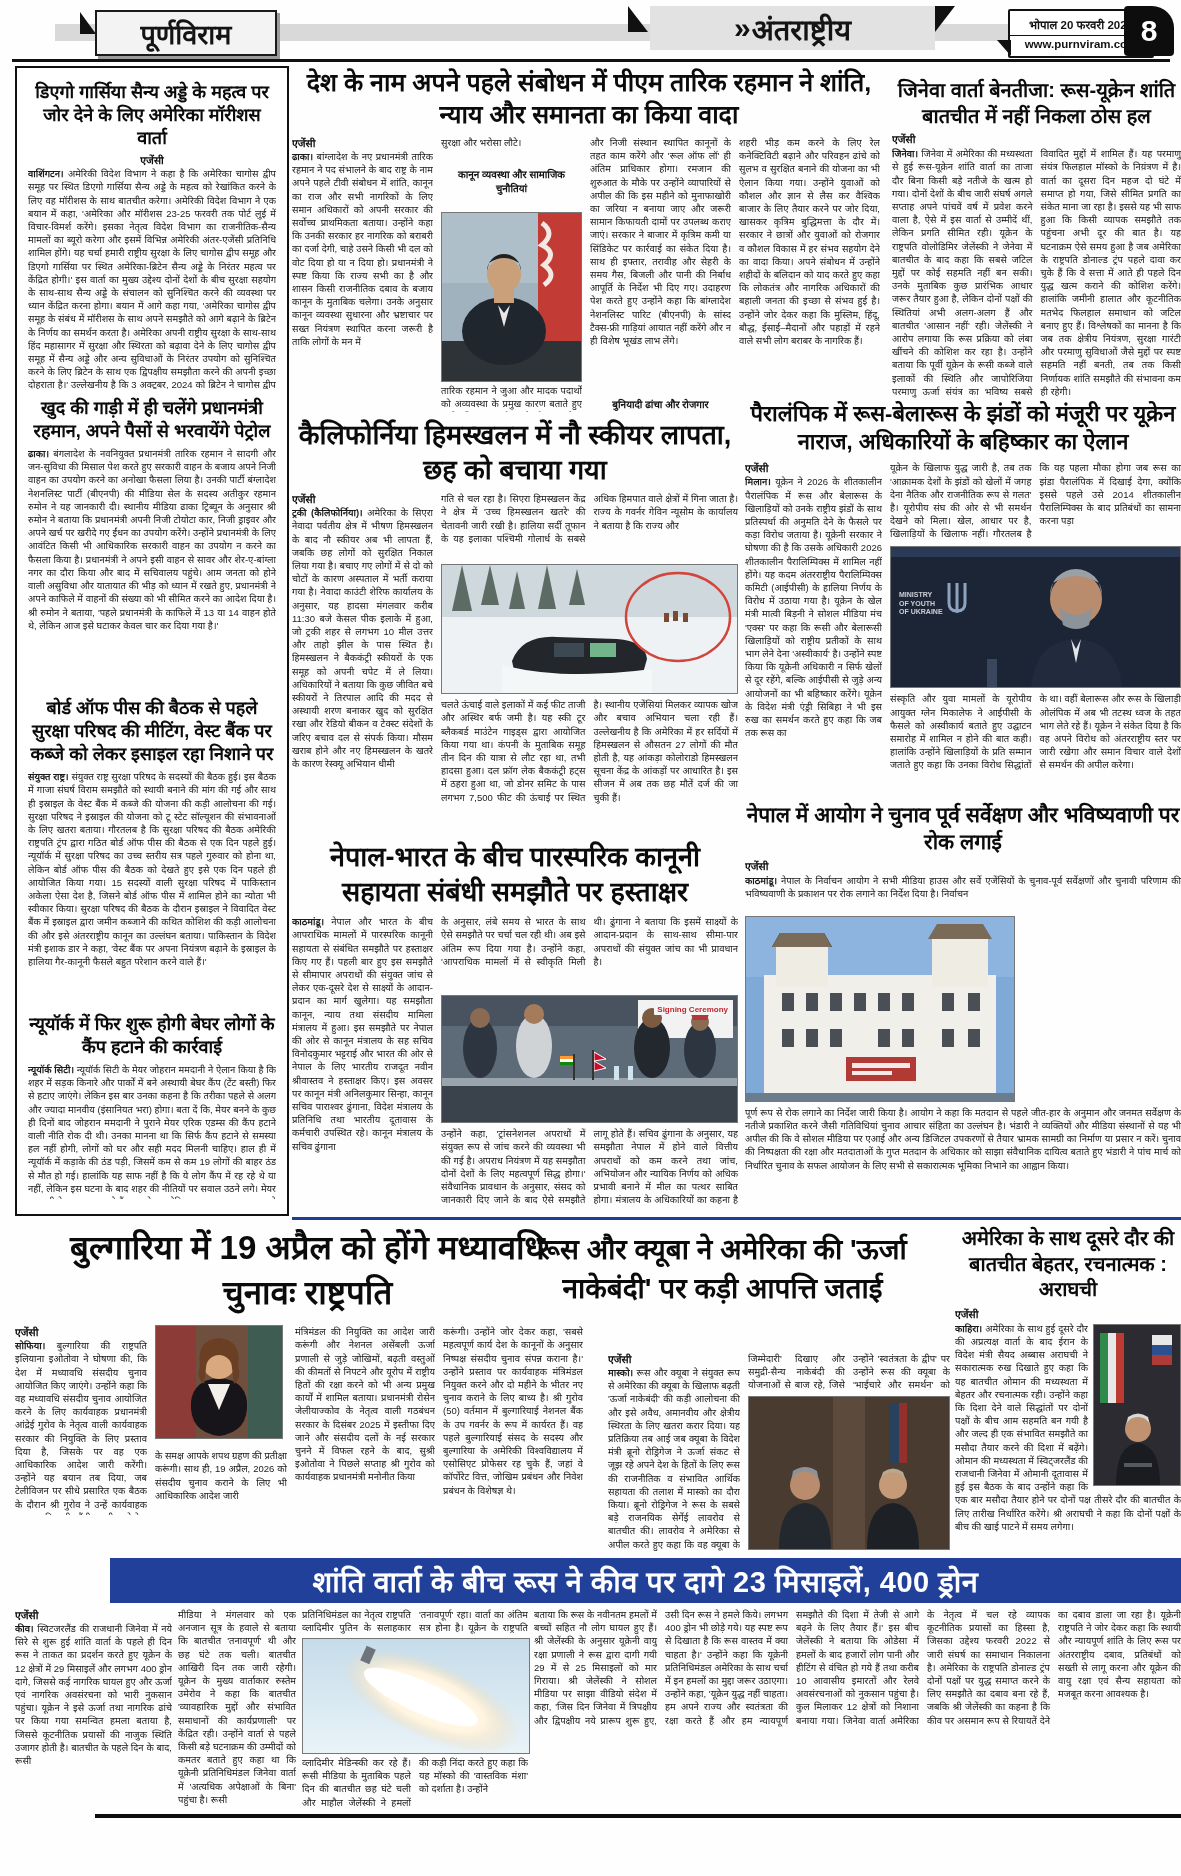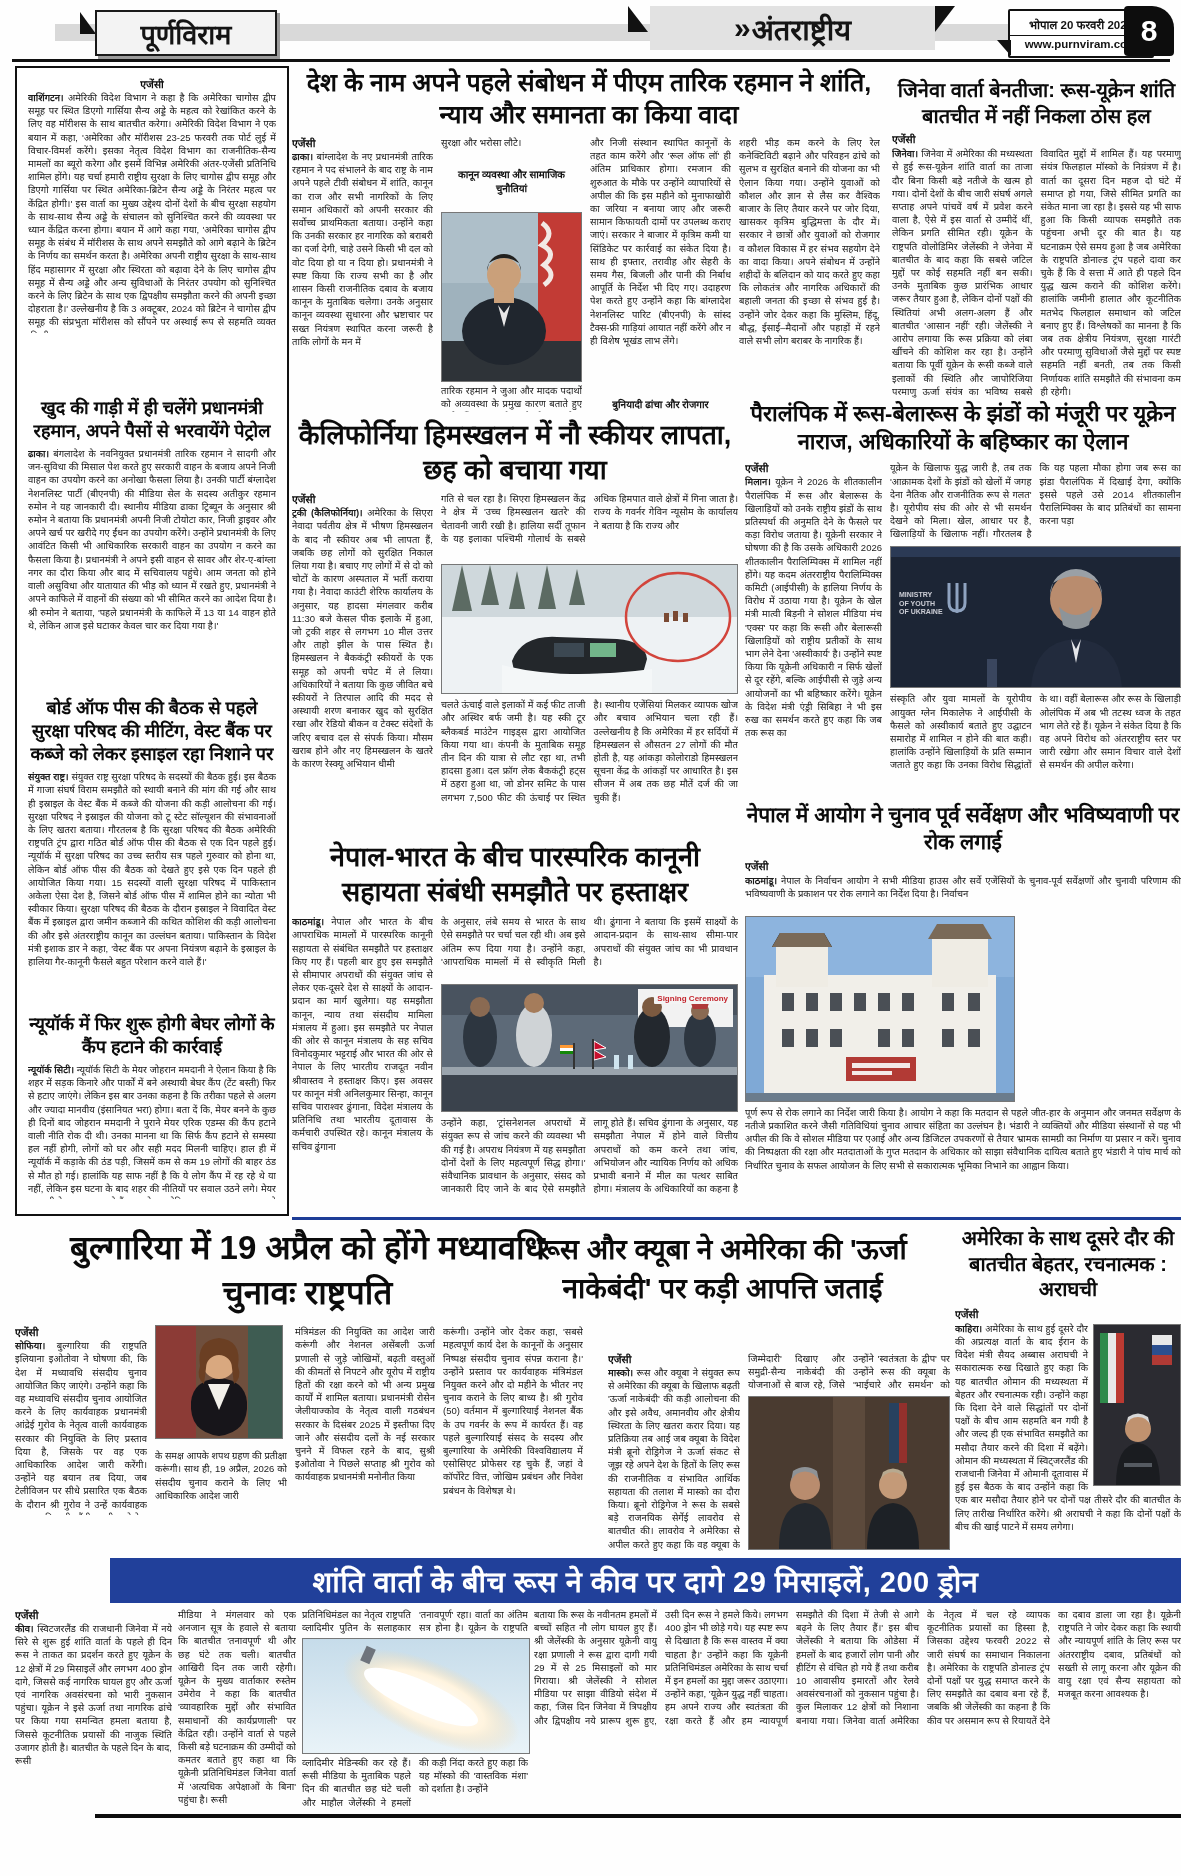--- a/index.html
+++ b/index.html
@@ -65,20 +65,21 @@
   </div>
   <div class="abs tri-dn" style="left:997px;top:40px;border-width:0 14px 16px 0;border-color:transparent #111 transparent transparent;"></div>
   <div class="abs pageno" style="left:1124px;top:6px;width:50px;height:50px;">
     <span>8</span>
   </div>
   <div class="abs hdr-rule" style="left:12px;top:59px;width:1158px;height:3px;"></div>
 
   <div class="abs leftbox" style="left:15px;top:66px;width:248px;height:1128px;">
 
     <div style="height:312px;overflow:hidden;">
+      <div class="art-head">डिएगो गार्सिया सैन्य अड्डे के महत्व पर जोर देने के लिए अमेरिका मॉरीशस वार्ता</div>
       <div class="byline byc">एजेंसी</div>
       <div class="body-txt" style="height:242px;"><b class="dl">वाशिंगटन।</b> <span>अमेरिकी विदेश विभाग ने कहा है कि अमेरिका चागोस द्वीप समूह पर स्थित डिएगो गार्सिया सैन्य अड्डे के महत्व को रेखांकित करने के लिए वह मॉरीशस के साथ बातचीत करेगा। अमेरिकी विदेश विभाग ने एक बयान में कहा, 'अमेरिका और मॉरीशस 23-25 फरवरी तक पोर्ट लुई में विचार-विमर्श करेंगे। इसका नेतृत्व विदेश विभाग का राजनीतिक-सैन्य मामलों का ब्यूरो करेगा और इसमें विभिन्न अमेरिकी अंतर-एजेंसी प्रतिनिधि शामिल होंगे। यह चर्चा हमारी राष्ट्रीय सुरक्षा के लिए चागोस द्वीप समूह और डिएगो गार्सिया पर स्थित अमेरिका-ब्रिटेन सैन्य अड्डे के निरंतर महत्व पर केंद्रित होगी।' इस वार्ता का मुख्य उद्देश्य दोनों देशों के बीच सुरक्षा सहयोग के साथ-साथ सैन्य अड्डे के संचालन को सुनिश्चित करने की व्यवस्था पर ध्यान केंद्रित करना होगा। बयान में आगे कहा गया, 'अमेरिका चागोस द्वीप समूह के संबंध में मॉरीशस के साथ अपने समझौते को आगे बढ़ाने के ब्रिटेन के निर्णय का समर्थन करता है। अमेरिका अपनी राष्ट्रीय सुरक्षा के साथ-साथ हिंद महासागर में सुरक्षा और स्थिरता को बढ़ावा देने के लिए चागोस द्वीप समूह में सैन्य अड्डे और अन्य सुविधाओं के निरंतर उपयोग को सुनिश्चित करने के लिए ब्रिटेन के साथ एक द्विपक्षीय समझौता करने की अपनी इच्छा दोहराता है।' उल्लेखनीय है कि 3 अक्टूबर, 2024 को ब्रिटेन ने चागोस द्वीप समूह की संप्रभुता मॉरीशस को सौंपने पर अस्थाई रूप से सहमति व्यक्त की थी।</span></div>
     </div>
 
     <div style="height:296px;overflow:hidden;margin-top:4px;">
       <div class="art-head">खुद की गाड़ी में ही चलेंगे प्रधानमंत्री रहमान, अपने पैसों से भरवायेंगे पेट्रोल</div>
       <div class="body-txt" style="height:244px;margin-top:4px;"><b class="dl">ढाका।</b> <span>बंगलादेश के नवनियुक्त प्रधानमंत्री तारिक रहमान ने सादगी और जन-सुविधा की मिसाल पेश करते हुए सरकारी वाहन के बजाय अपने निजी वाहन का उपयोग करने का अनोखा फैसला लिया है। उनकी पार्टी बंग्लादेश नेशनलिस्ट पार्टी (बीएनपी) की मीडिया सेल के सदस्य अतीकुर रहमान रुमोन ने यह जानकारी दी। स्थानीय मीडिया ढाका ट्रिब्यून के अनुसार श्री रुमोन ने बताया कि प्रधानमंत्री अपनी निजी टोयोटा कार, निजी ड्राइवर और अपने खर्च पर खरीदे गए ईंधन का उपयोग करेंगे। उन्होंने प्रधानमंत्री के लिए आवंटित किसी भी आधिकारिक सरकारी वाहन का उपयोग न करने का फैसला किया है। प्रधानमंत्री ने अपने इसी वाहन से सावर और शेर-ए-बांग्ला नगर का दौरा किया और बाद में सचिवालय पहुंचे। आम जनता को होने वाली असुविधा और यातायात की भीड़ को ध्यान में रखते हुए, प्रधानमंत्री ने अपने काफिले में वाहनों की संख्या को भी सीमित करने का आदेश दिया है। श्री रुमोन ने बताया, 'पहले प्रधानमंत्री के काफिले में 13 या 14 वाहन होते थे, लेकिन आज इसे घटाकर केवल चार कर दिया गया है।'</span></div>
     </div>
 
     <div style="height:312px;overflow:hidden;margin-top:4px;">
@@ -201,21 +202,21 @@
   </div>
 
   <div class="abs" style="left:292px;top:840px;width:446px;height:372px;overflow:hidden;">
     <div class="art-head" style="font-size:27px;">नेपाल-भारत के बीच पारस्परिक कानूनी सहायता संबंधी समझौते पर हस्ताक्षर</div>
     <div class="flexrow" style="margin-top:6px;">
       <div style="width:141px;">
         <div class="body-txt" style="height:288px;"><b class="dl">काठमांडू।</b> <span>नेपाल और भारत के बीच आपराधिक मामलों में पारस्परिक कानूनी सहायता से संबंधित समझौते पर हस्ताक्षर किए गए हैं। पहली बार हुए इस समझौते से सीमापार अपराधों की संयुक्त जांच से लेकर एक-दूसरे देश से साक्ष्यों के आदान-प्रदान का मार्ग खुलेगा। यह समझौता कानून, न्याय तथा संसदीय मामिला मंत्रालय में हुआ। इस समझौते पर नेपाल की ओर से कानून मंत्रालय के सह सचिव विनोदकुमार भट्टराई और भारत की ओर से नेपाल के लिए भारतीय राजदूत नवीन श्रीवास्तव ने हस्ताक्षर किए। इस अवसर पर कानून मंत्री अनिलकुमार सिन्हा, कानून सचिव पाराश्वर ढुंगाना, विदेश मंत्रालय के प्रतिनिधि तथा भारतीय दूतावास के कर्मचारी उपस्थित रहे। कानून मंत्रालय के सचिव ढुंगाना</span></div>
       </div>
       <div style="width:297px;">
         <div class="body-txt cols2" style="height:66px;"><span>के अनुसार, लंबे समय से भारत के साथ ऐसे समझौते पर चर्चा चल रही थी। अब इसे अंतिम रूप दिया गया है। उन्होंने कहा, 'आपराधिक मामलों में से स्वीकृति मिली थी। ढुंगाना ने बताया कि इसमें साक्ष्यों के आदान-प्रदान के साथ-साथ सीमा-पार अपराधों की संयुक्त जांच का भी प्रावधान है।</span></div>
-        <div class="photo" style="width:295px;height:126px;margin-top:3px;">
+        <div class="photo" style="width:295px;height:126px;margin-top:14px;">
           <svg width="295" height="126" viewBox="0 0 295 126">
             <rect width="295" height="126" fill="#5d6a78"></rect>
             <rect x="0" y="0" width="295" height="30" fill="#49535f"></rect>
             <rect x="196" y="4" width="95" height="38" fill="#f2f2f2"></rect>
             <path d="M0 88 h295 v38 h-295 z" fill="#3a424c"></path>
             <rect x="0" y="82" width="295" height="8" fill="#9aa4ad"></rect>
             <g>
                 <rect x="118" y="60" width="14" height="9" fill="#ff9933"></rect>
                 <rect x="118" y="63" width="14" height="3" fill="#fff"></rect>
                 <rect x="118" y="66" width="14" height="3" fill="#138808"></rect>
@@ -362,21 +363,21 @@
           <circle cx="44" cy="104" r="13" fill="#c0926f"></circle>
           <path d="M32 100 a13 13 0 0 1 24 0 l-2 -8 q-10 -7 -20 0 z" fill="#d8d8d8"></path>
           <rect x="30" y="138" width="28" height="4" fill="#555a61"></rect>
         </svg>
       </div>
       <b class="dl">काहिरा।</b> <span>अमेरिका के साथ हुई दूसरे दौर की अप्रत्यक्ष वार्ता के बाद ईरान के विदेश मंत्री सैयद अब्बास अराघची ने सकारात्मक रुख दिखाते हुए कहा कि यह बातचीत ओमान की मध्यस्थता में बेहतर और रचनात्मक रही। उन्होंने कहा कि दिशा देने वाले सिद्धांतों पर दोनों पक्षों के बीच आम सहमति बन गयी है और जल्द ही एक संभावित समझौते का मसौदा तैयार करने की दिशा में बढ़ेंगे। ओमान की मध्यस्थता में स्विट्जरलैंड की राजधानी जिनेवा में ओमानी दूतावास में हुई इस बैठक के बाद उन्होंने कहा कि एक बार मसौदा तैयार होने पर दोनों पक्ष तीसरे दौर की बातचीत के लिए तारीख निर्धारित करेंगे। श्री अराघची ने कहा कि दोनों पक्षों के बीच की खाई पाटने में समय लगेगा।</span>
     </div>
   </div>
 
   <div class="abs banner-blue" style="left:110px;top:1558px;width:1071px;height:45px;">
-    <span>शांति वार्ता के बीच रूस ने कीव पर दागे 29 मिसाइलें, 200 ड्रोन</span>
+    <span>शांति वार्ता के बीच रूस ने कीव पर दागे 23 मिसाइलें, 400 ड्रोन</span>
   </div>
 
   <div class="abs" style="left:15px;top:1608px;width:1166px;height:202px;overflow:hidden;">
     <div class="abs" style="left:0;top:0;width:157px;">
       <div class="byline">एजेंसी</div>
       <div class="body-txt" style="height:186px;"><b class="dl">कीव।</b> <span>स्विटजरलैंड की राजधानी जिनेवा में नये सिरे से शुरू हुई शांति वार्ता के पहले ही दिन रूस ने ताकत का प्रदर्शन करते हुए यूक्रेन के 12 क्षेत्रों में 29 मिसाइलें और लगभग 400 ड्रोन दागे, जिससे कई नागरिक घायल हुए और ऊर्जा एवं नागरिक अवसंरचना को भारी नुकसान पहुंचा। यूक्रेन ने इसे ऊर्जा तथा नागरिक ढांचे पर किया गया समन्वित हमला बताया है, जिससे कूटनीतिक प्रयासों की नाजुक स्थिति उजागर होती है। बातचीत के पहले दिन के बाद, रूसी</span></div>
     </div>
     <div class="abs body-txt" style="left:163px;top:0;width:118px;height:202px;"><span>मीडिया ने मंगलवार को एक अनजान सूत्र के हवाले से बताया कि बातचीत 'तनावपूर्ण' थी और छह घंटे तक चली। बातचीत आखिरी दिन तक जारी रहेगी। यूक्रेन के मुख्य वार्ताकार रुस्तेम उमेरोव ने कहा कि बातचीत 'व्यावहारिक मुद्दों और संभावित समाधानों की कार्यप्रणाली' पर केंद्रित रही। उन्होंने वार्ता से पहले किसी बड़े घटनाक्रम की उम्मीदों को कमतर बताते हुए कहा था कि यूक्रेनी प्रतिनिधिमंडल जिनेवा वार्ता में 'अत्यधिक अपेक्षाओं के बिना' पहुंचा है। रूसी</span></div>
     <div class="abs body-txt cols2" style="left:287px;top:0;width:226px;height:28px;"><span>प्रतिनिधिमंडल का नेतृत्व राष्ट्रपति व्लादिमीर पुतिन के सलाहकार 'तनावपूर्ण' रहा। वार्ता का अंतिम सत्र होना है। यूक्रेन के राष्ट्रपति वोलोदिमीर</span></div>
     <div class="abs photo" style="left:287px;top:30px;width:226px;height:114px;">

